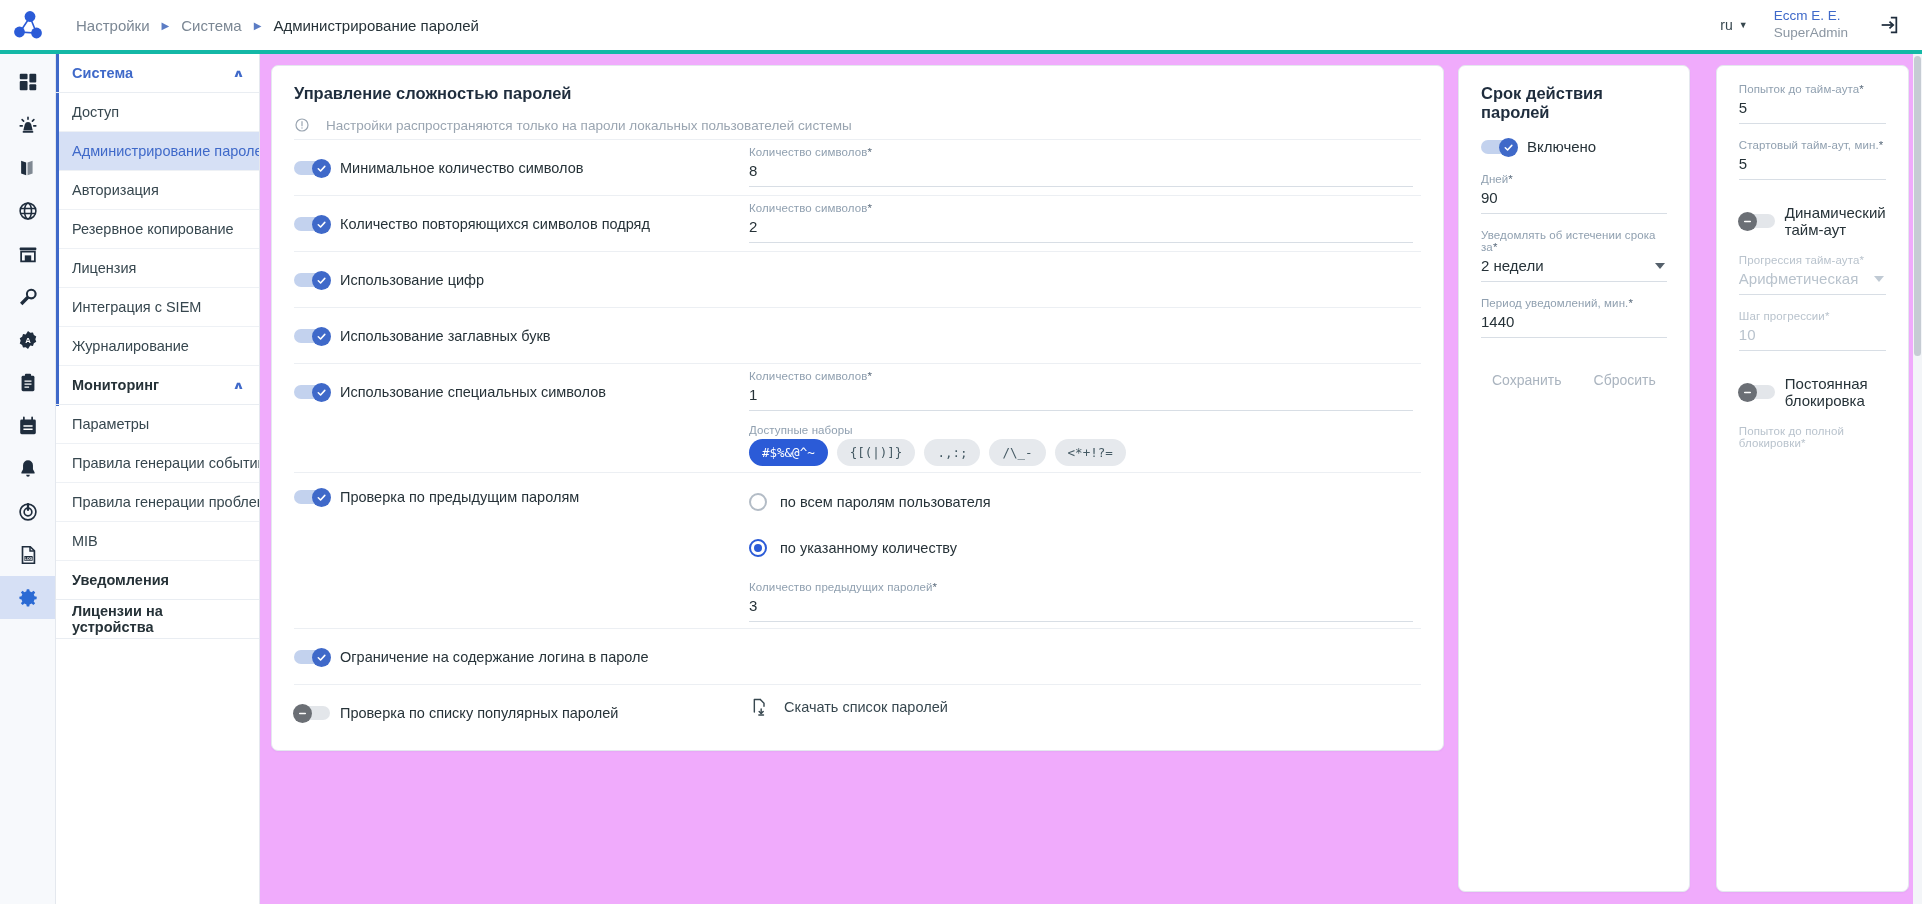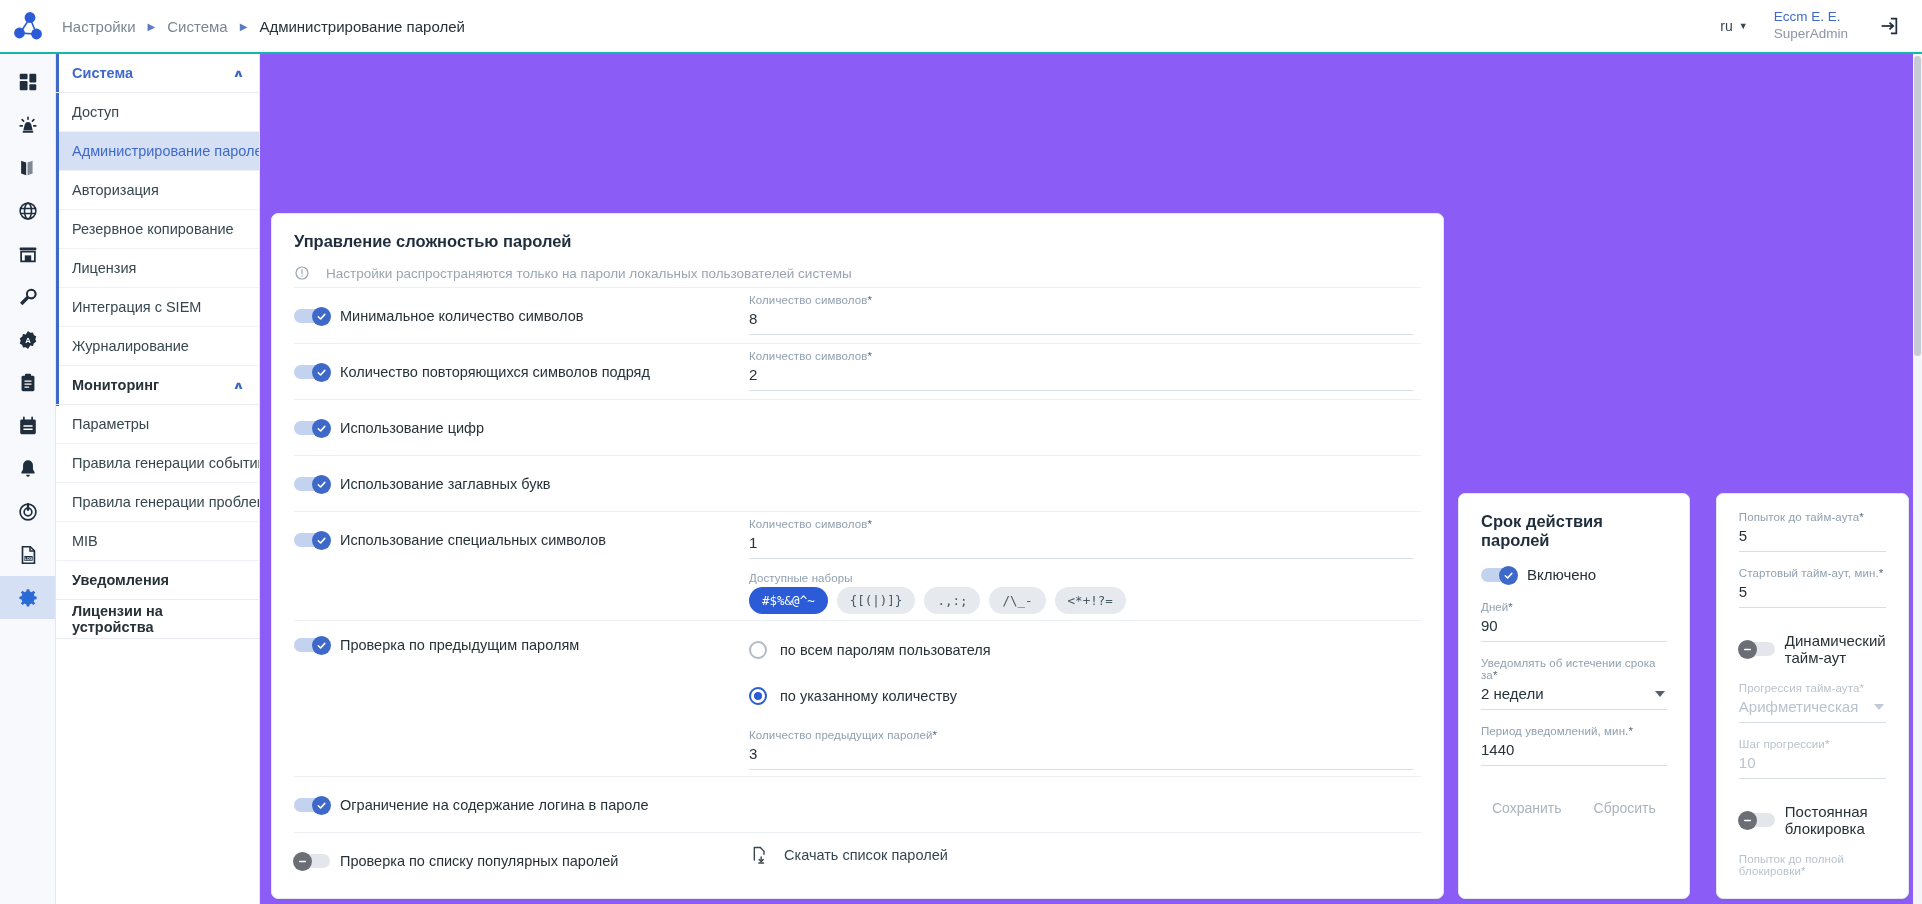--- a/index.html
+++ b/index.html
@@ -10,23 +10,24 @@
     font-family: "Liberation Sans", "DejaVu Sans", sans-serif;
     color: #263238;
   }
   body { display: flex; flex-direction: column; }
 
   
   .topbar {
     height: 54px; min-height: 54px;
     display: flex; align-items: center;
     background: #ffffff;
-    border-bottom: 2px solid #14b8a6;
+    border-bottom: 4px solid #14b8a6;
     position: relative;
     z-index: 5;
+    gap: 14px;
   }
   .logo-wrap {
     width: 56px; min-width: 56px;
     display: flex; align-items: center; justify-content: center;
   }
   .breadcrumb { display: flex; align-items: center; gap: 0; font-size: 15px; }
   .bc-item { color: #7b8794; padding: 0 6px; cursor: pointer; }
   .bc-item.current { color: #263238; cursor: default; }
   .bc-sep { color: #5b7cc4; font-size: 10px; padding: 0 6px; display: flex; align-items: center; }
   .topbar-right {
@@ -96,27 +97,26 @@
     white-space: nowrap;
   }
   .nav-item.active { background: #d6e0f5; color: #3f69c9; }
   .nav-accent {
     position: absolute; left: 0; top: 0; width: 3px; background: #3f69c9;
   }
 
   
   .main {
     flex: 1; min-width: 0;
-    background: #8b5cf6;
+    background: #f0abfc;
     display: flex;
     gap: 14px;
-    padding: 11px 14px 5px 11px;
+    padding: 11px 14px 12px 11px;
     overflow: hidden;
     position: relative;
-    align-items: flex-end;
   }
   .col-left { flex: 1; min-width: 0; }
   .col-right { width: 450px; min-width: 450px; display: flex; flex-direction: row; gap: 26px; }
 
   .card {
     background: #ffffff;
     border: 1px solid #e4e8ee;
     border-radius: 7px;
     box-shadow: 0 1px 2px rgba(30,50,90,.04);
   }

